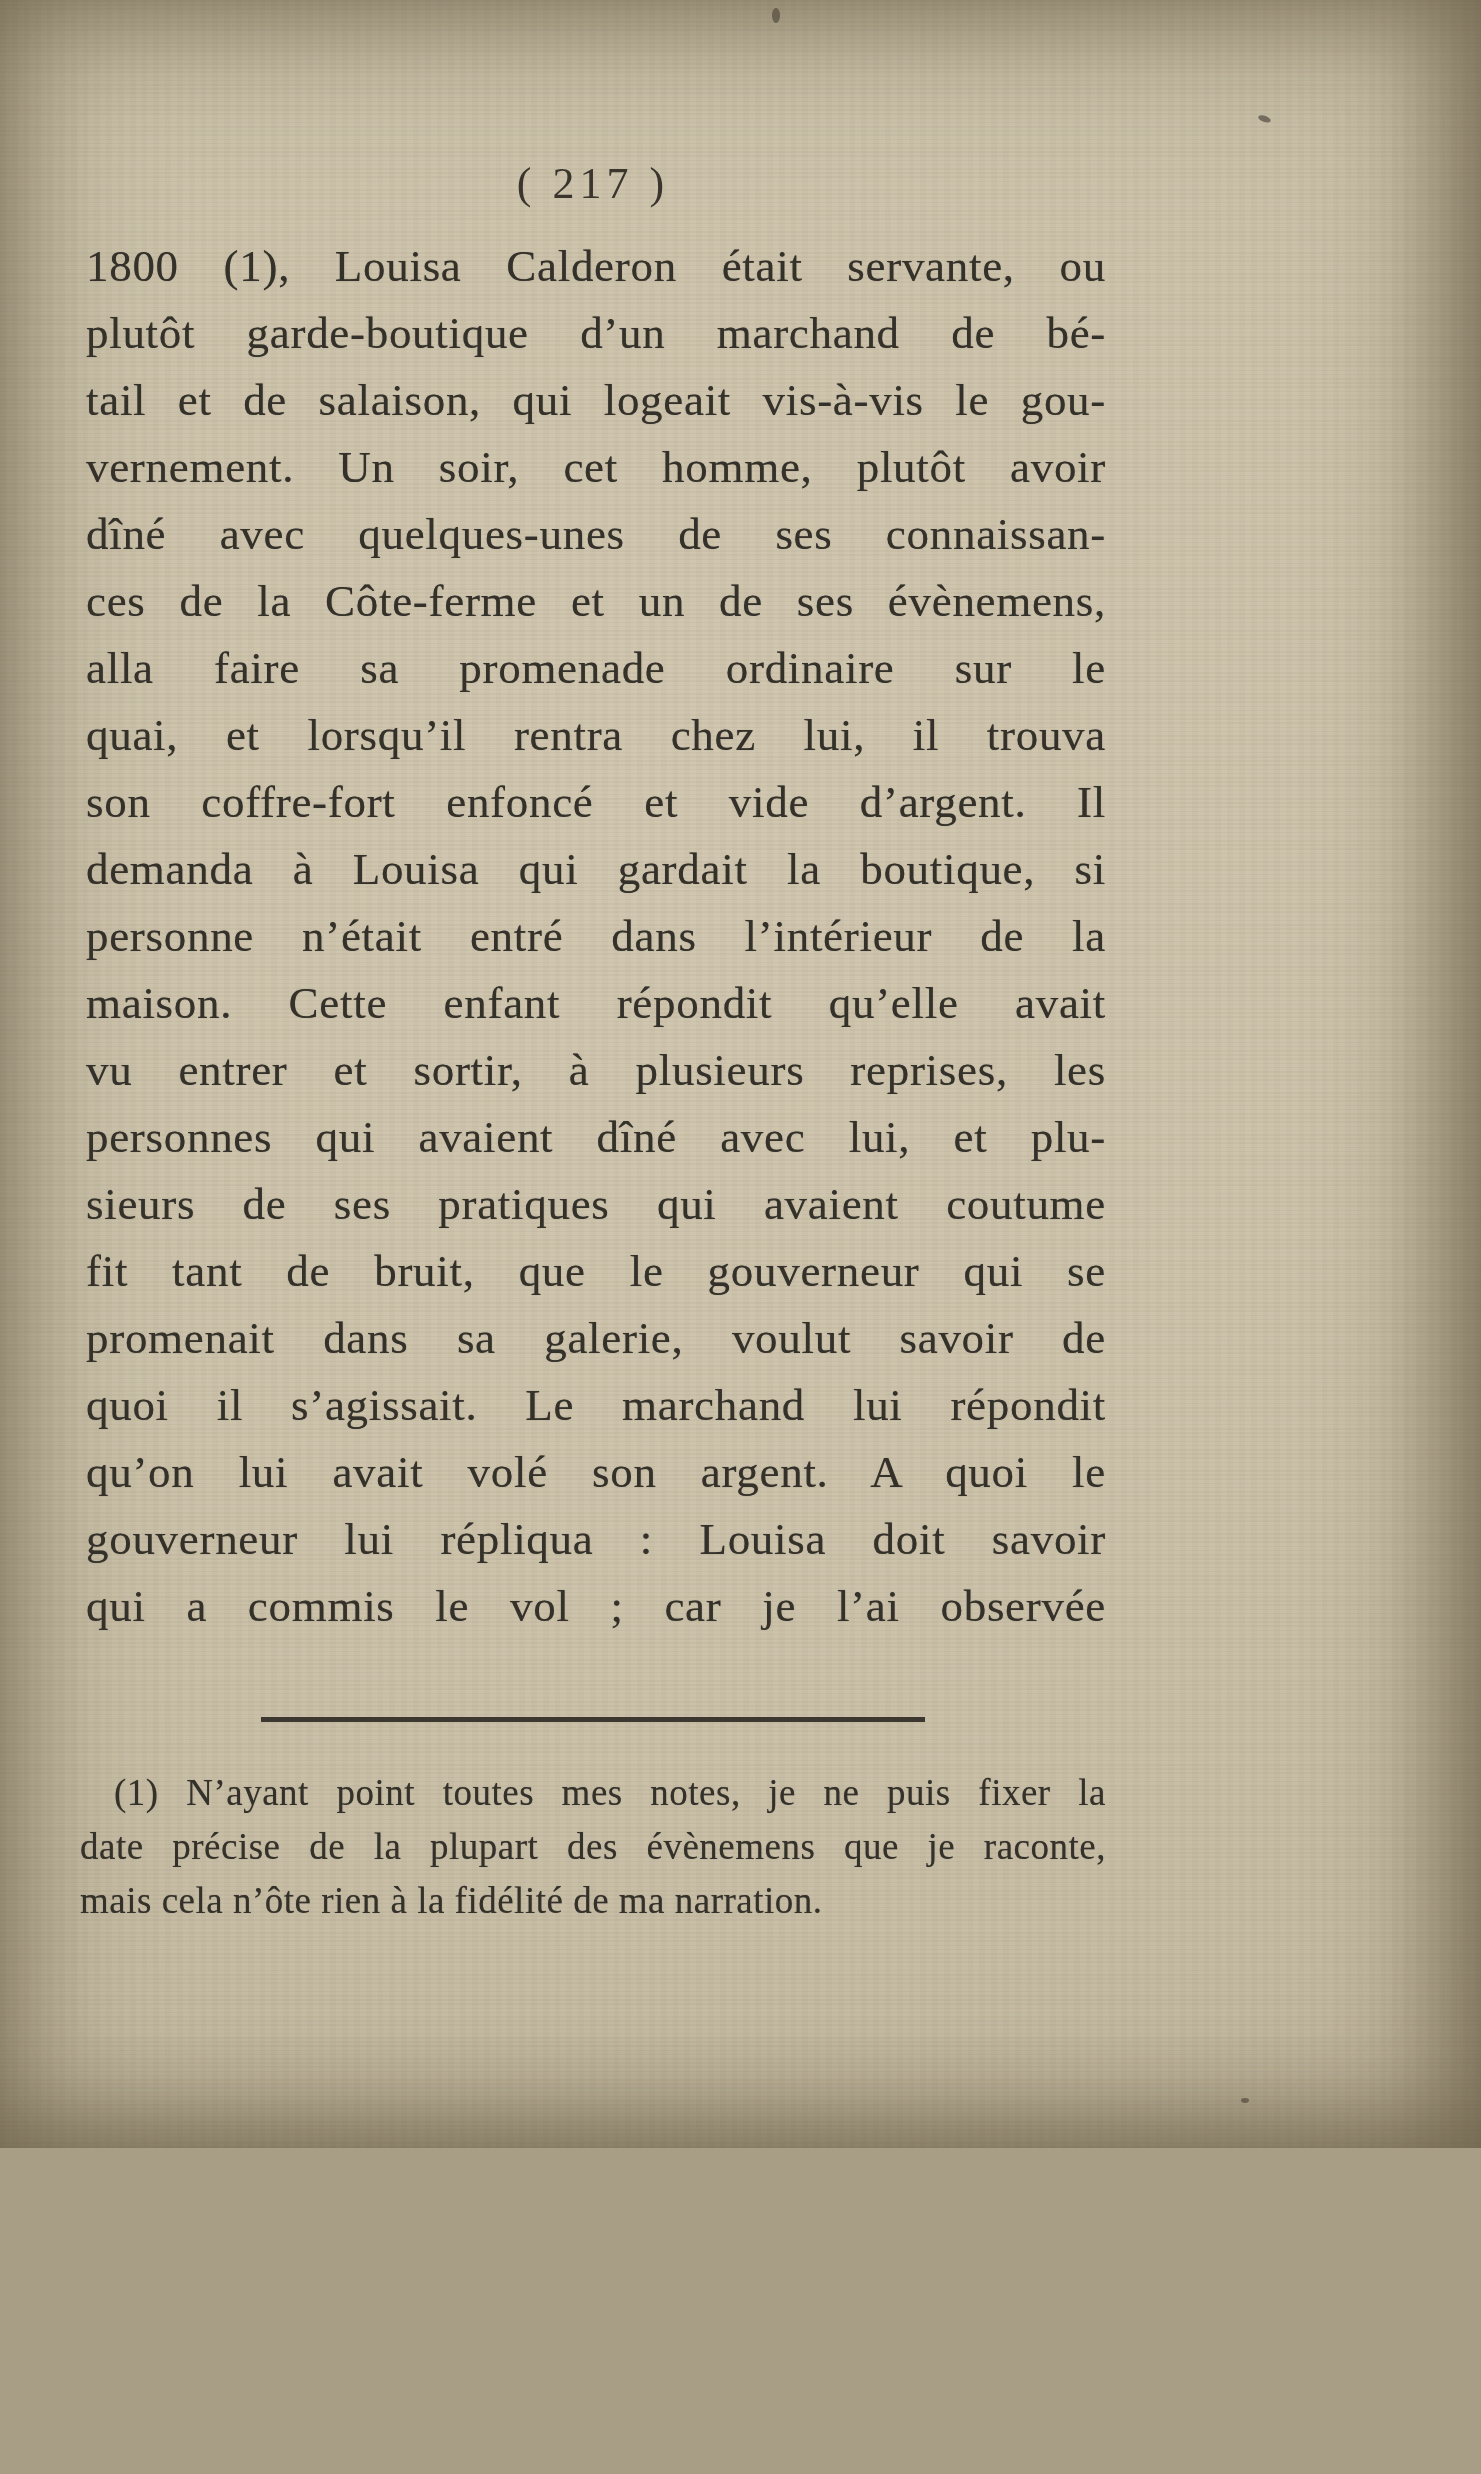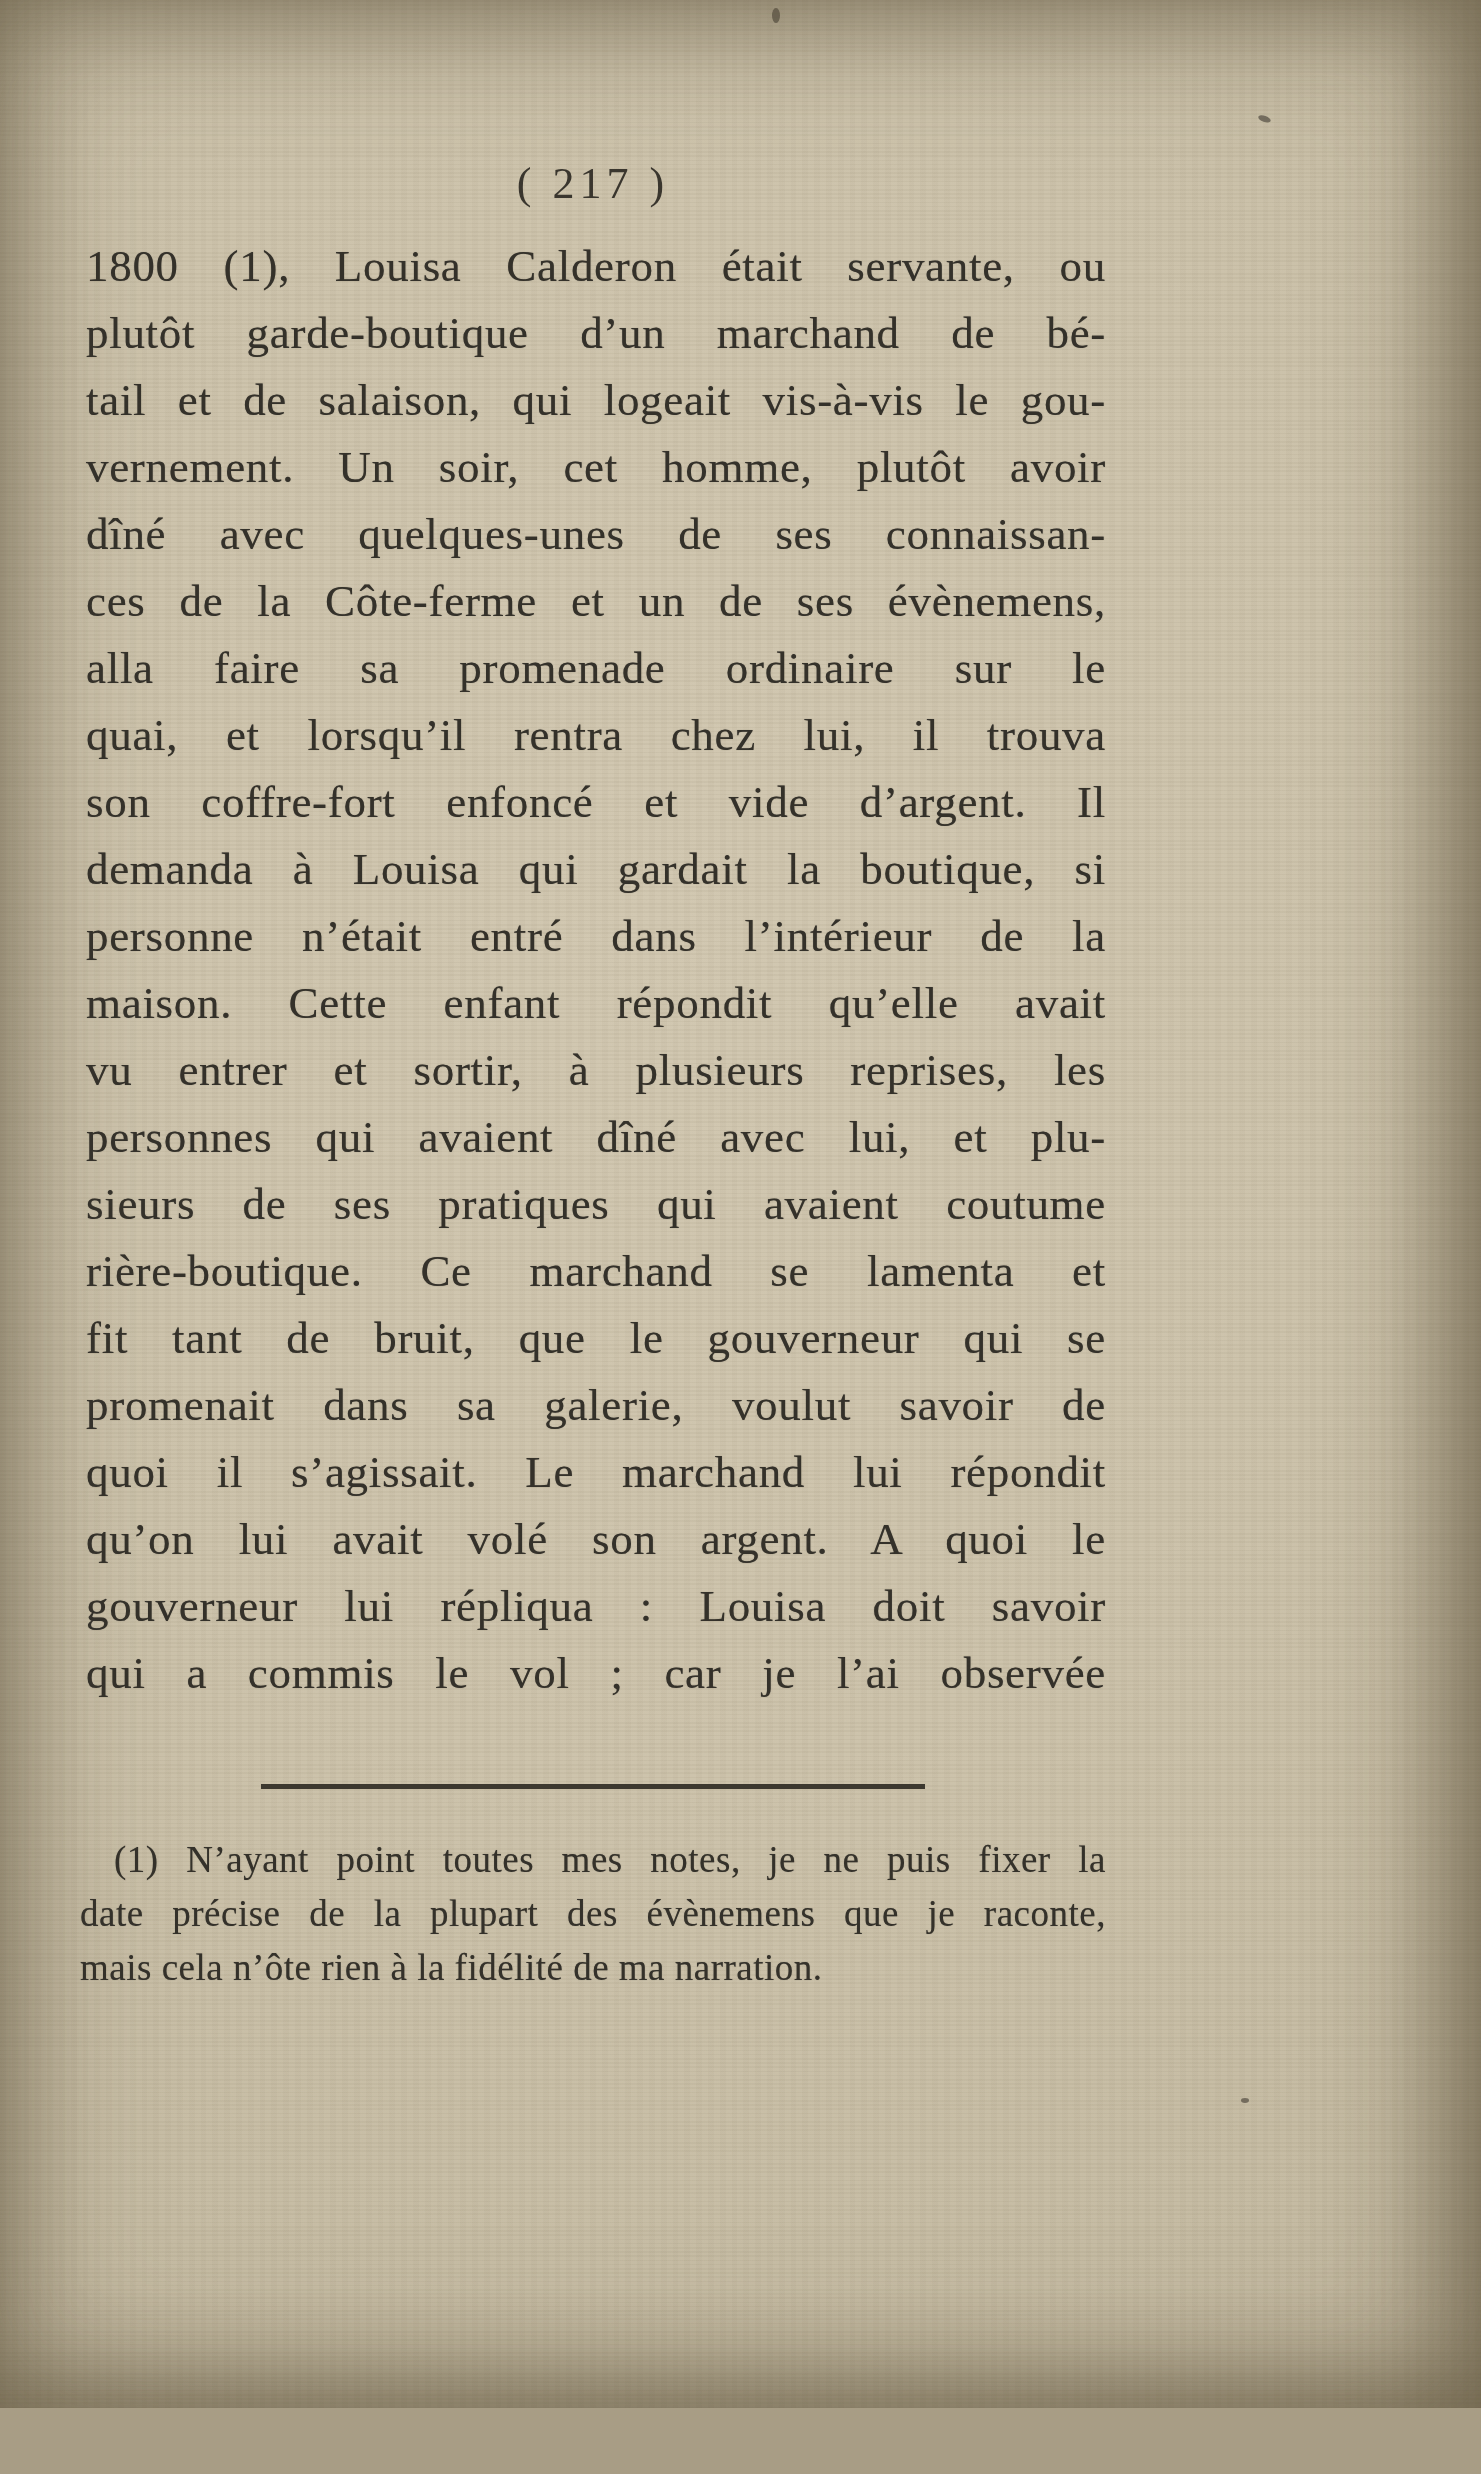--- a/index.html
+++ b/index.html
@@ -3,21 +3,21 @@
 <meta charset="utf-8">
 <style>
   html, body {
     margin: 0;
     padding: 0;
     background: #a89d85;
   }
   .page {
     position: relative;
     width: 1481px;
-    height: 2408px;
+    height: 2148px;
     margin: 0 auto;
     background:
       radial-gradient(ellipse 120% 90% at 44% 38%,
         #d0c6af 0%, #cbc1a9 40%, #c3b9a0 70%, #b2a78d 100%);
     font-family: "Liberation Serif", "DejaVu Serif", serif;
     color: #34312a;
     overflow: hidden;
   }
   
   .page::before {
@@ -128,21 +128,20 @@
         <div class="line">ces de la Côte-ferme et un de ses évènemens,</div>
         <div class="line">alla faire sa promenade ordinaire sur le</div>
         <div class="line">quai, et lorsqu’il rentra chez lui, il trouva</div>
         <div class="line">son coffre-fort enfoncé et vide d’argent. Il</div>
         <div class="line">demanda à Louisa qui gardait la boutique, si</div>
         <div class="line">personne n’était entré dans l’intérieur de la</div>
         <div class="line">maison. Cette enfant répondit qu’elle avait</div>
         <div class="line">vu entrer et sortir, à plusieurs reprises, les</div>
         <div class="line">personnes qui avaient dîné avec lui, et plu-</div>
         <div class="line">sieurs de ses pratiques qui avaient coutume</div>
-        <div class="line">rière-boutique. Ce marchand se lamenta et</div>
         <div class="line">fit tant de bruit, que le gouverneur qui se</div>
         <div class="line">promenait dans sa galerie, voulut savoir de</div>
         <div class="line">quoi il s’agissait. Le marchand lui répondit</div>
         <div class="line">qu’on lui avait volé son argent. A quoi le</div>
         <div class="line">gouverneur lui répliqua : Louisa doit savoir</div>
         <div class="line">qui a commis le vol ; car je l’ai observée</div>
       </div>
 
     <hr class="footnote-rule">
 

